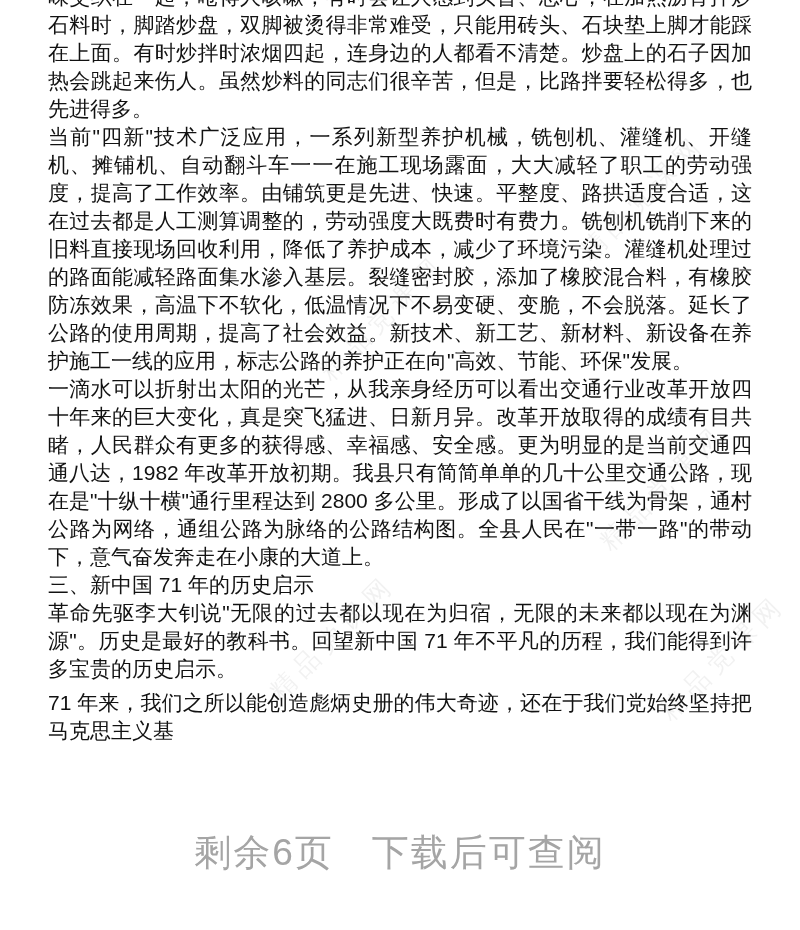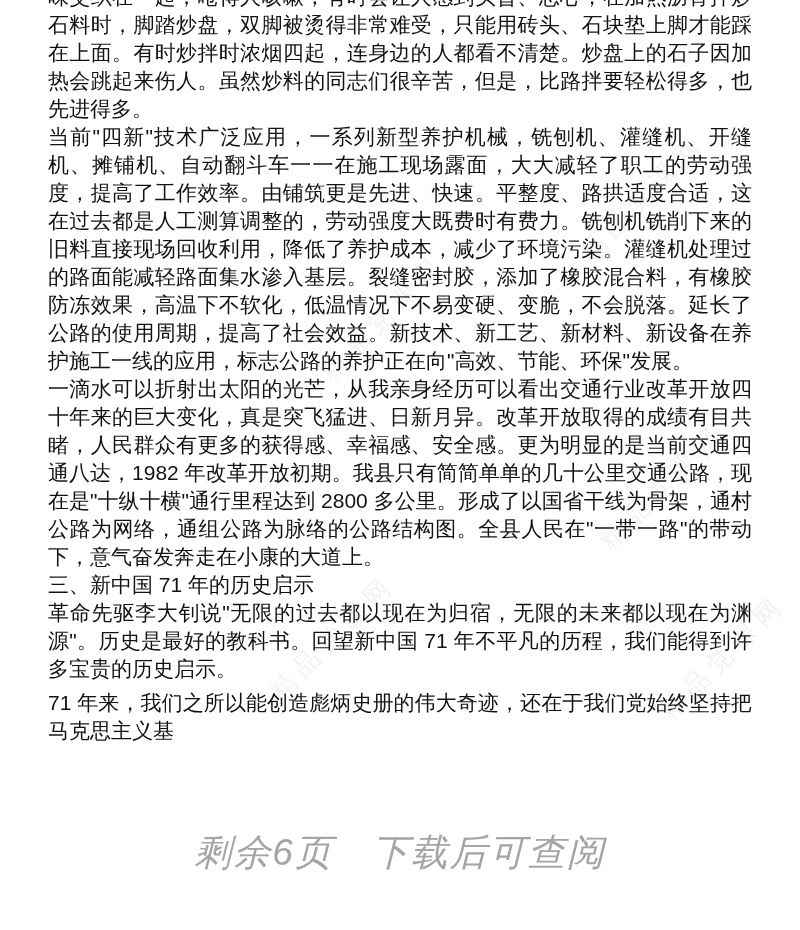--- a/index.html
+++ b/index.html
@@ -53,21 +53,20 @@
   
   .footer-notice {
     position: absolute;
     left: 0; top: 828px;
     width: 800px;
     text-align: center;
     color: #a5a5a5;
     font-size: 37px;
     letter-spacing: 2px;
     z-index: 2;
-    font-style: italic;
   }
   .footer-notice .gap { display: inline-block; width: 38px; }
 </style>
 </head>
 <body>
 
 <div class="page">
 
   <span class="wm wm1">精品党课网</span>
   <span class="wm wm2">精品党课网</span>

